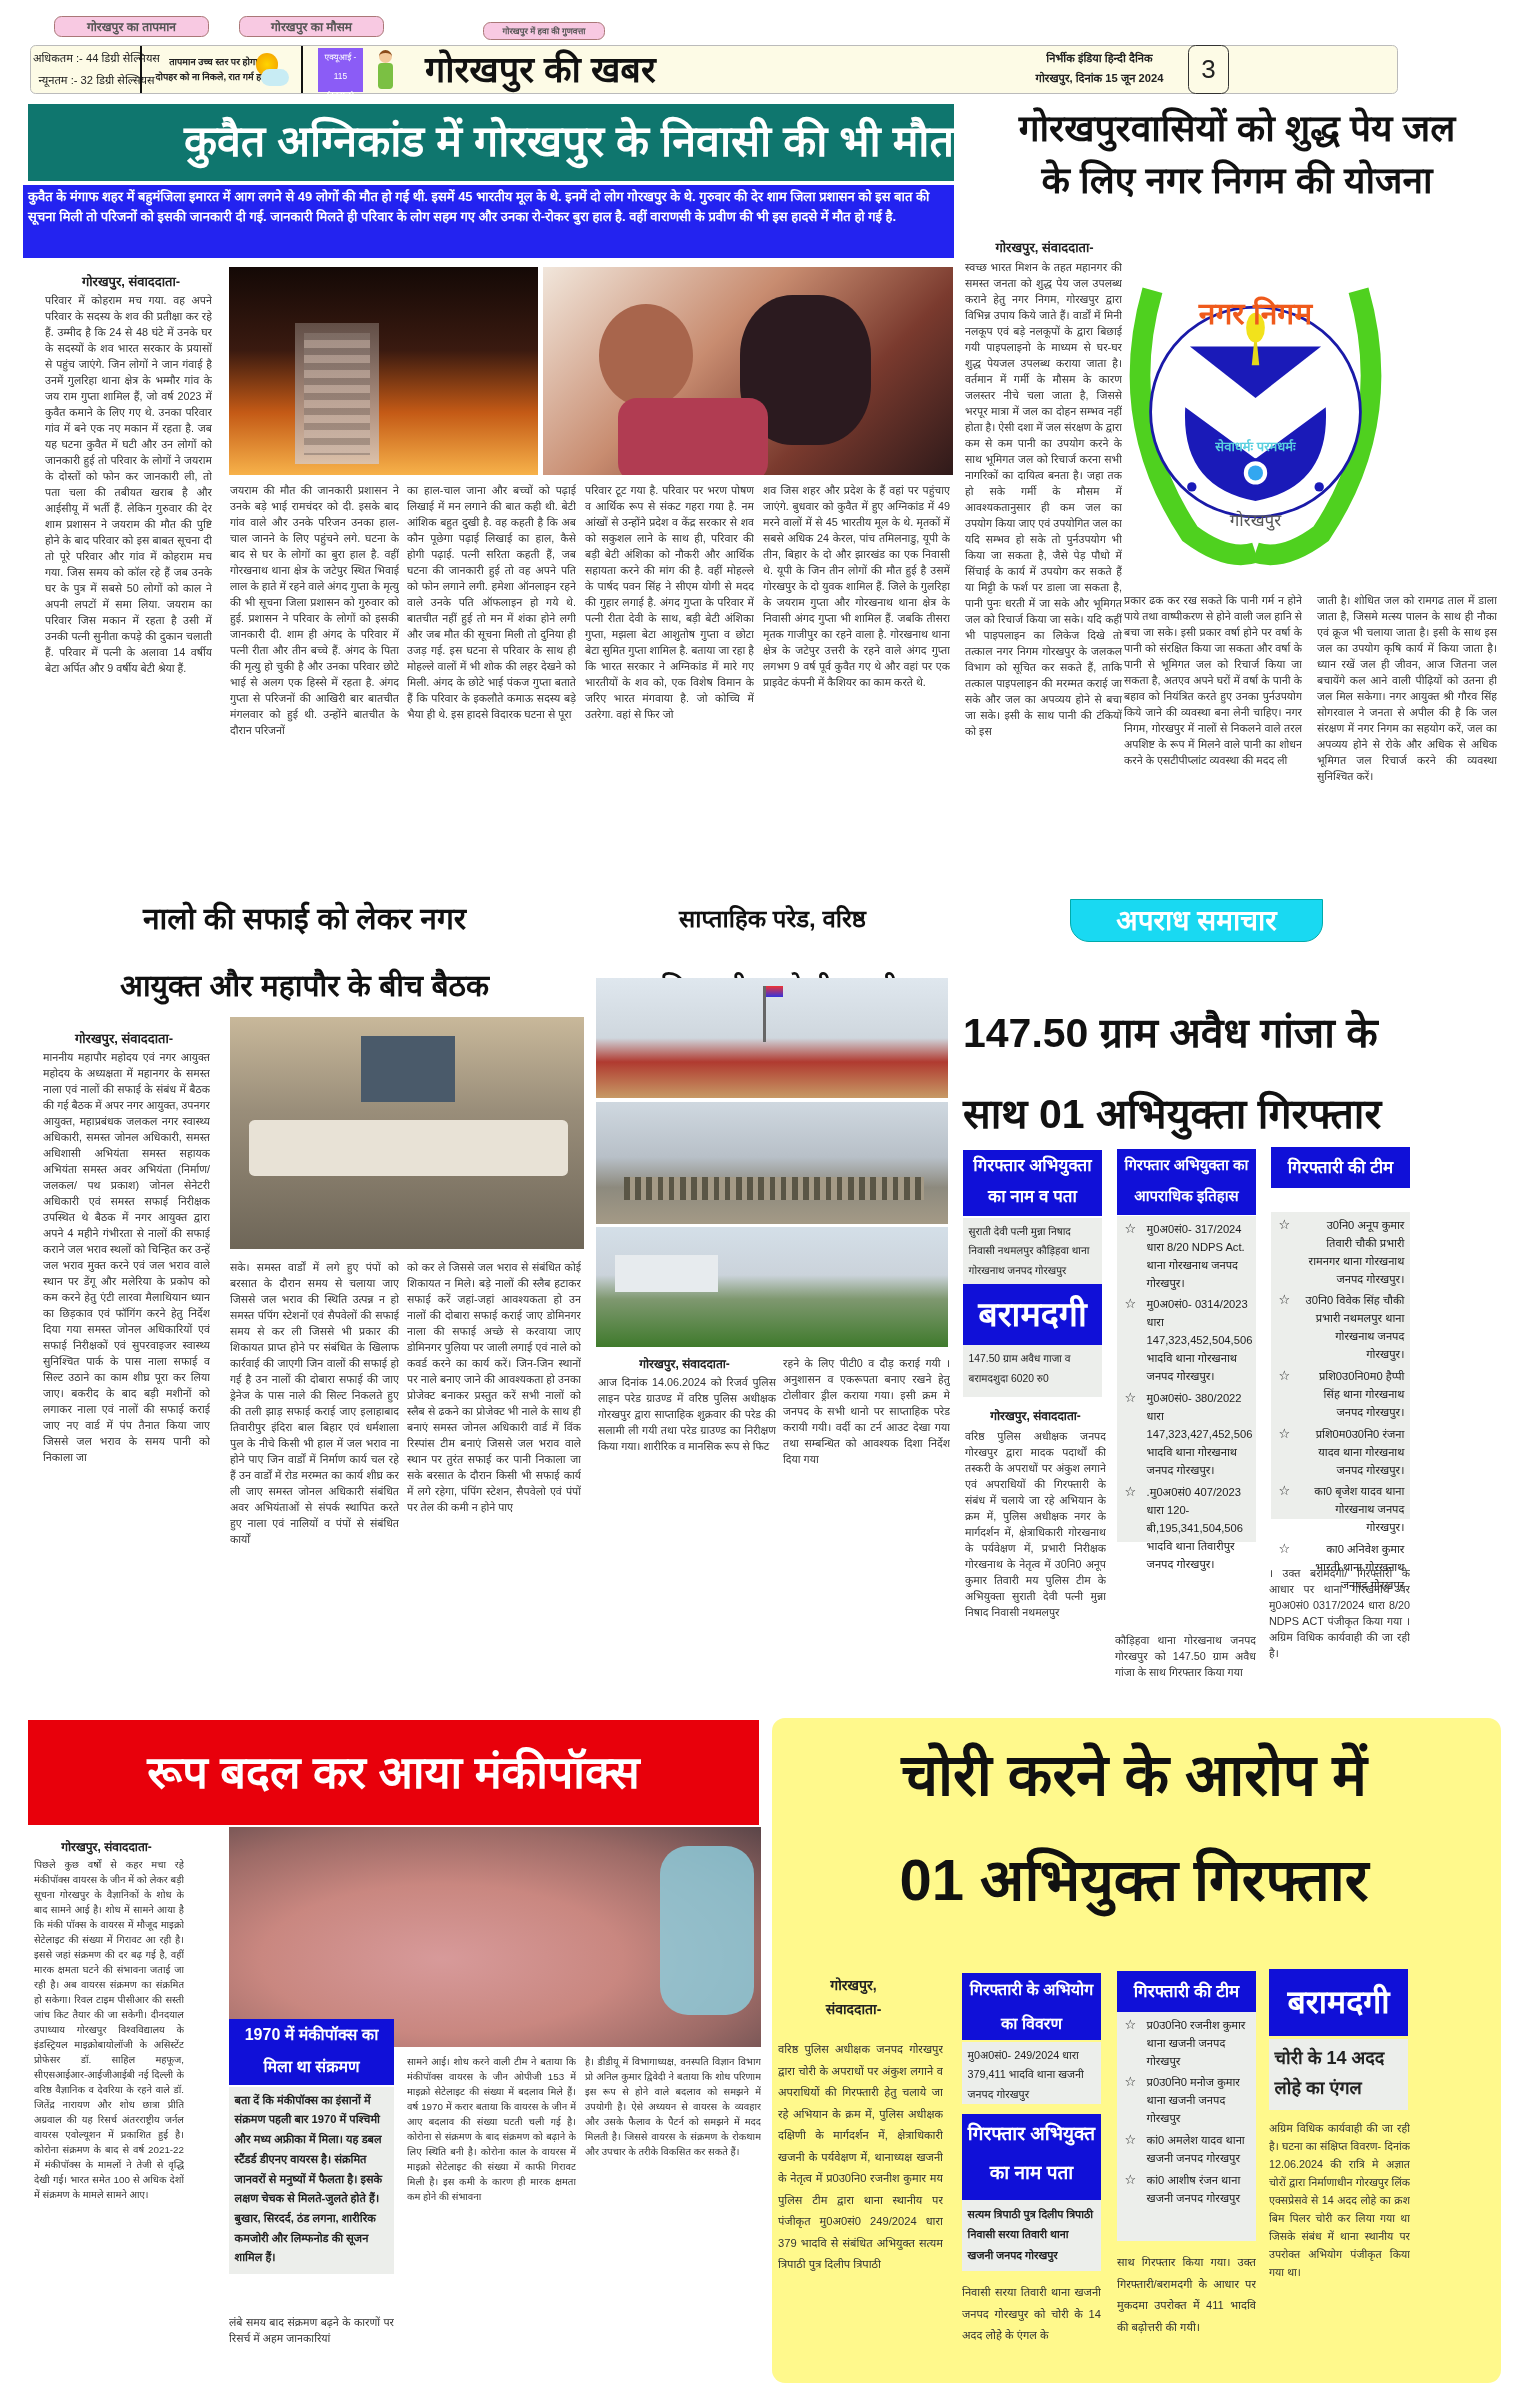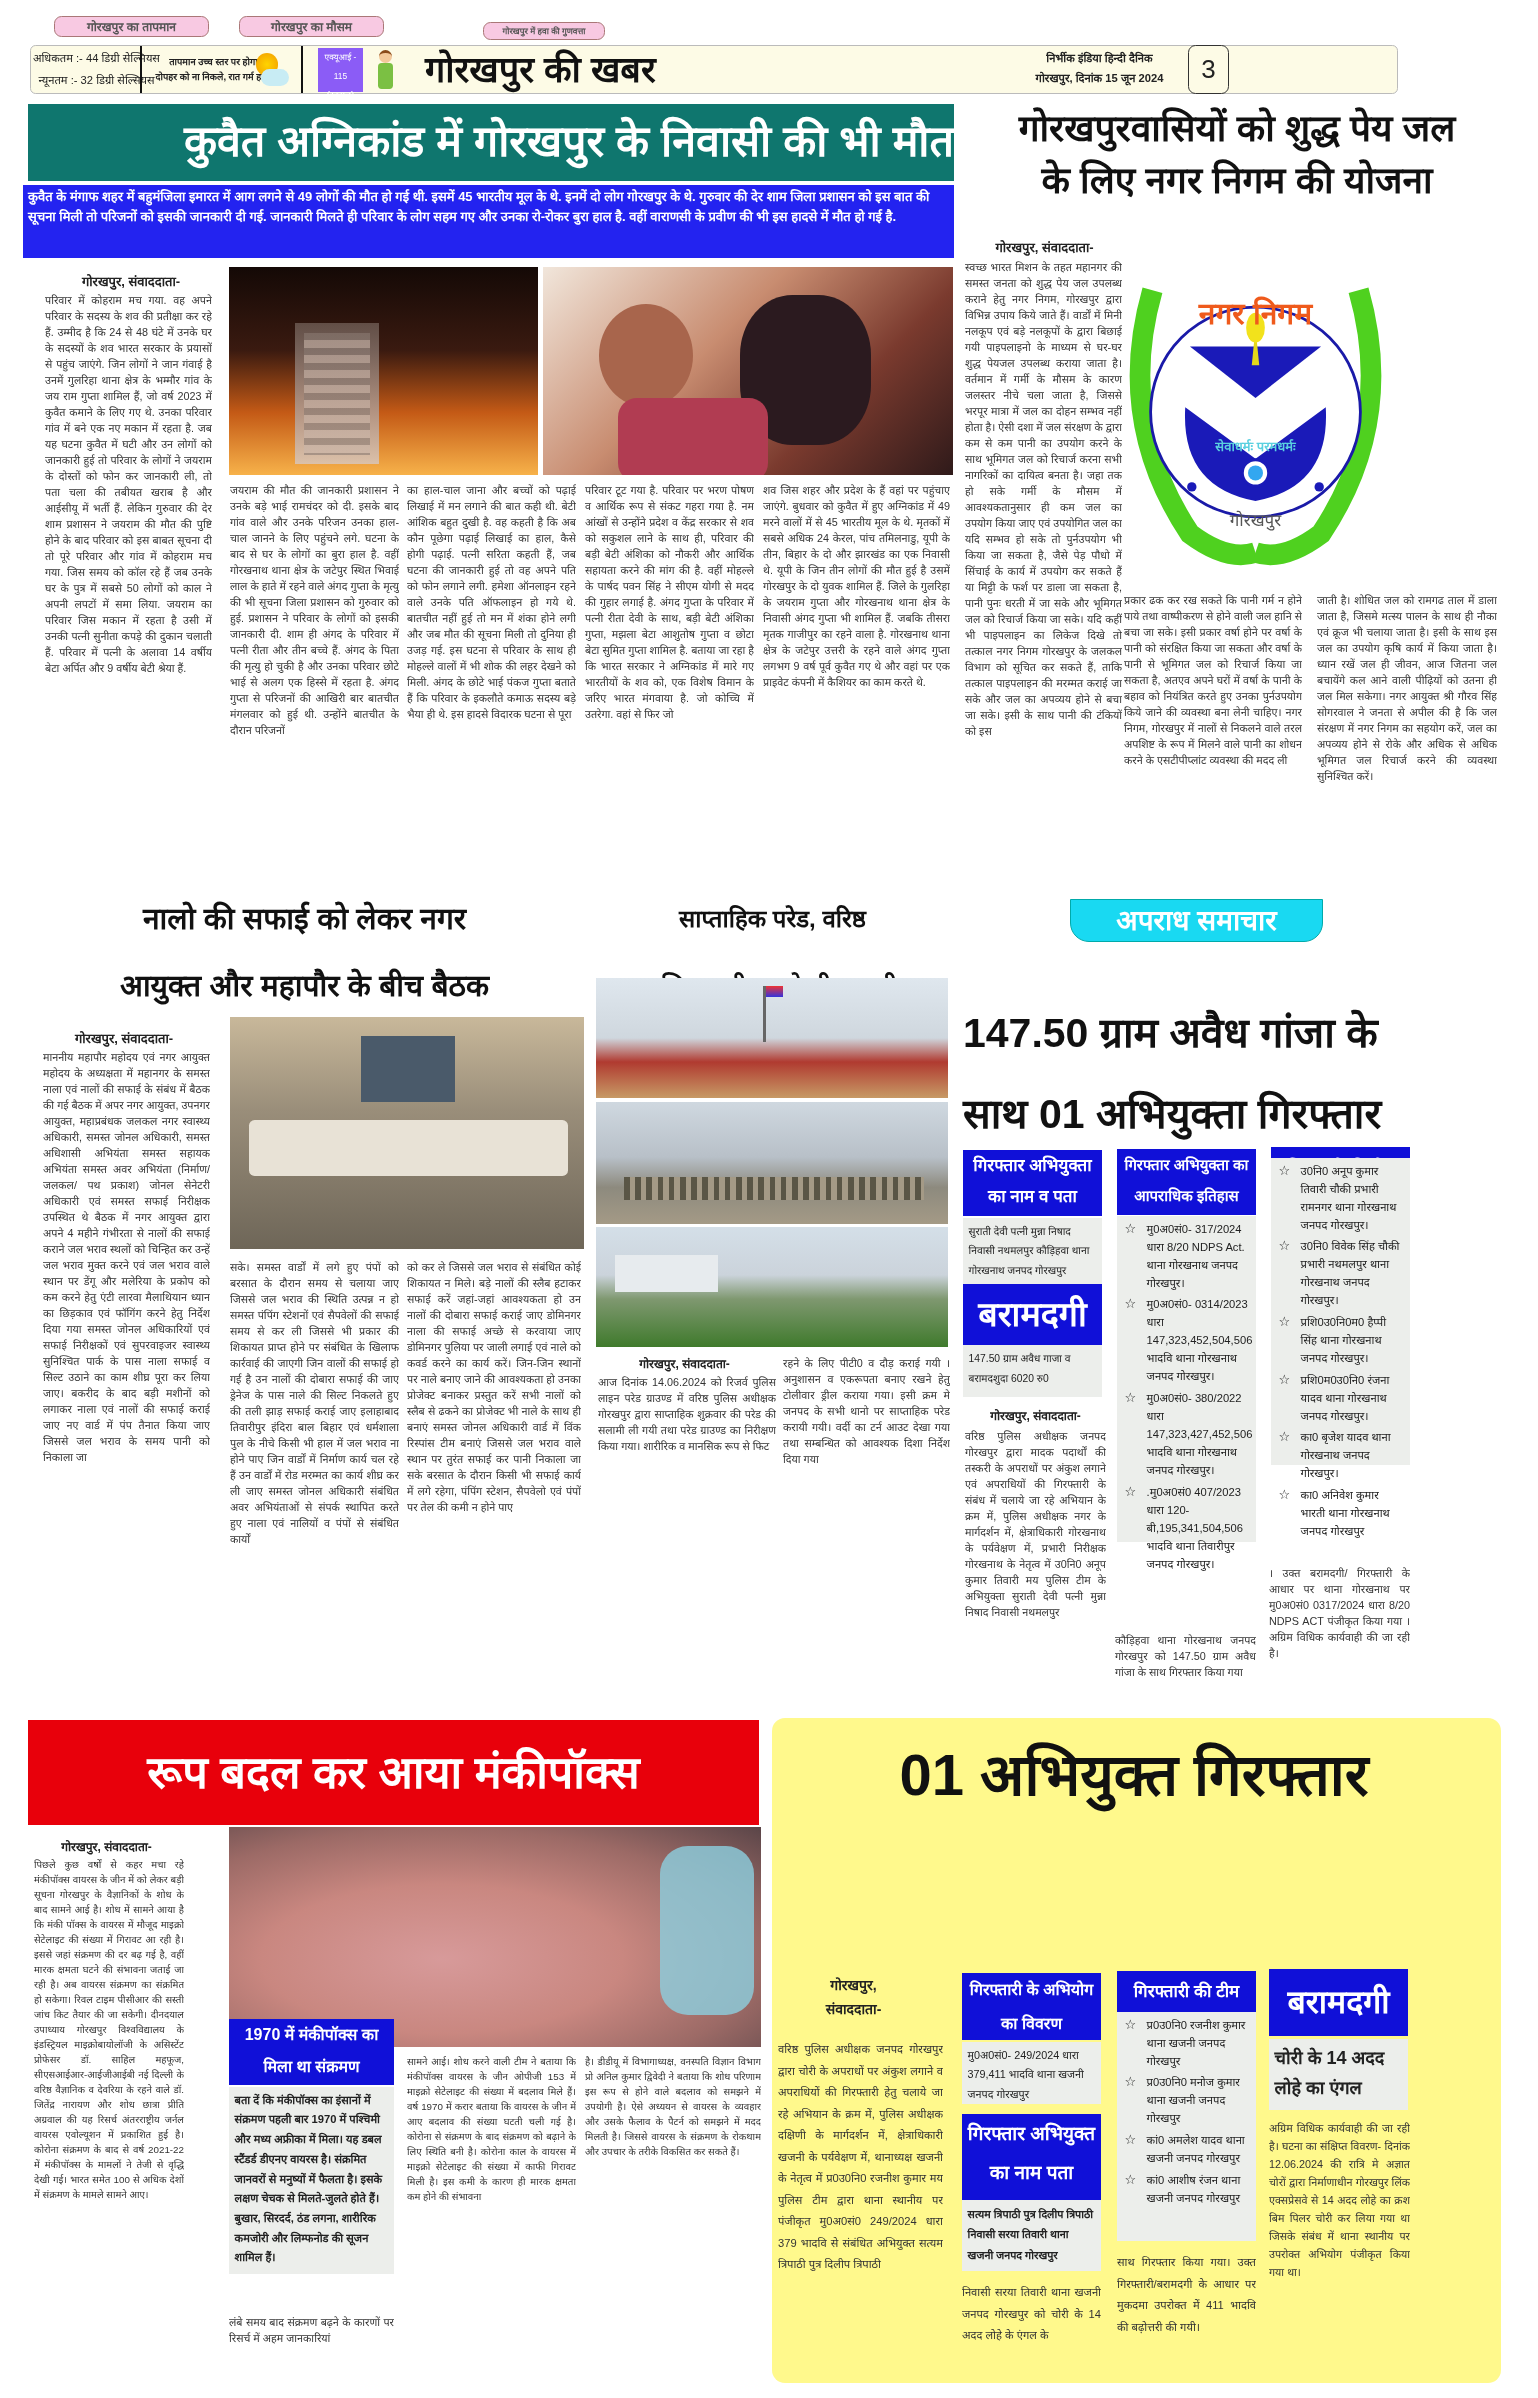--- a/index.html
+++ b/index.html
@@ -160,21 +160,21 @@
 <div class="abs grey-box" style="left:1117px;top:1216px;width:139px;height:326px;">
   <ul class="star-list">
     <li>मु0अ0सं0- 317/2024 धारा 8/20 NDPS Act. थाना गोरखनाथ जनपद गोरखपुर।</li>
     <li>मु0अ0सं0- 0314/2023 धारा 147,323,452,504,506 भादवि थाना गोरखनाथ जनपद गोरखपुर।</li>
     <li>मु0अ0सं0- 380/2022 धारा 147,323,427,452,506 भादवि थाना गोरखनाथ जनपद गोरखपुर।</li>
     <li>.मु0अ0सं0 407/2023 धारा 120-बी,195,341,504,506 भादवि थाना तिवारीपुर जनपद गोरखपुर।</li>
   </ul>
 </div>
 
 <div class="abs blue-box" style="left:1271px;top:1147px;width:139px;height:41px;font-size:17px;line-height:41px;">गिरफ्तारी की टीम</div>
-<div class="abs grey-box" style="left:1271px;top:1158px;width:139px;height:307px;">
+<div class="abs grey-box" style="left:1271px;top:1212px;width:139px;height:307px;text-align:right;">
   <ul class="star-list">
     <li>उ0नि0 अनूप कुमार तिवारी चौकी प्रभारी रामनगर थाना गोरखनाथ जनपद गोरखपुर।</li>
     <li>उ0नि0 विवेक सिंह चौकी प्रभारी नथमलपुर थाना गोरखनाथ जनपद गोरखपुर।</li>
     <li>प्रशि0उ0नि0म0 हैप्पी सिंह थाना गोरखनाथ जनपद गोरखपुर।</li>
     <li>प्रशि0म0उ0नि0 रंजना यादव थाना गोरखनाथ जनपद गोरखपुर।</li>
     <li>का0 बृजेश यादव थाना गोरखनाथ जनपद गोरखपुर।</li>
     <li>का0 अनिवेश कुमार भारती थाना गोरखनाथ जनपद गोरखपुर</li>
   </ul>
 </div>
 
@@ -190,20 +190,21 @@
   <div class="abs" style="left:431px;top:19px;width:94px;height:169px;background:#8cd0e0;border-radius:28px;opacity:.8;"></div>
 </div>
 <div class="abs blue-box" style="left:229px;top:2019px;width:165px;height:66px;font-size:16px;line-height:32px;">1970 में मंकीपॉक्स का मिला था संक्रमण</div>
 <div class="abs grey-box" style="left:229px;top:2087px;width:165px;height:187px;font-size:11.2px;line-height:19.7px;font-weight:bold;">बता दें कि मंकीपॉक्स का इंसानों में संक्रमण पहली बार 1970 में पश्चिमी और मध्य अफ्रीका में मिला। यह डबल स्टैंडर्ड डीएनए वायरस है। संक्रमित जानवरों से मनुष्यों में फैलता है। इसके लक्षण चेचक से मिलते-जुलते होते हैं। बुखार, सिरदर्द, ठंड लगना, शारीरिक कमजोरी और लिम्फनोड की सूजन शामिल हैं।</div>
 <div class="abs col-text" style="left:229px;top:2314px;width:165px;height:47px;">लंबे समय बाद संक्रमण बढ़ने के कारणों पर रिसर्च में अहम जानकारियां</div>
 <div class="abs col-text" style="left:407px;top:2054px;width:169px;height:281px;font-size:9.8px;line-height:15px;">सामने आई। शोध करने वाली टीम ने बताया कि मंकीपॉक्स वायरस के जीन ओपीजी 153 में माइक्रो सेटेलाइट की संख्या में बदलाव मिले हैं। वर्ष 1970 में करार बताया कि वायरस के जीन में आए बदलाव की संख्या घटती चली गई है। कोरोना से संक्रमण के बाद संक्रमण को बढ़ाने के लिए स्थिति बनी है। कोरोना काल के वायरस में माइक्रो सेटेलाइट की संख्या में काफी गिरावट मिली है। इस कमी के कारण ही मारक क्षमता कम होने की संभावना</div>
 <div class="abs col-text" style="left:585px;top:2054px;width:176px;height:281px;font-size:9.8px;line-height:15px;">है। डीडीयू में विभागाध्यक्ष, वनस्पति विज्ञान विभाग प्रो अनिल कुमार द्विवेदी ने बताया कि शोध परिणाम इस रूप से होने वाले बदलाव को समझने में उपयोगी है। ऐसे अध्ययन से वायरस के व्यवहार और उसके फैलाव के पैटर्न को समझने में मदद मिलती है। जिससे वायरस के संक्रमण के रोकथाम और उपचार के तरीके विकसित कर सकते हैं।</div>
 
 <div class="abs yellow-panel" style="left:772px;top:1718px;width:729px;height:665px;"></div>
 <div class="abs big-head" style="left:778px;top:1722px;width:712px;font-size:58px;line-height:105px;">
+  <div>चोरी करने के आरोप में</div>
   <div>01 अभियुक्त गिरफ्तार</div>
 </div>
 <div class="abs byline" style="left:783px;top:1973px;width:141px;font-size:14px;line-height:24px;">
   <div>गोरखपुर,</div>
   <div>संवाददाता-</div>
 </div>
 <div class="abs col-text" style="left:778px;top:2039px;width:165px;height:300px;font-size:11.2px;line-height:21.5px;">वरिष्ठ पुलिस अधीक्षक जनपद गोरखपुर द्वारा चोरी के अपराधों पर अंकुश लगाने व अपराधियों की गिरफ्तारी हेतु चलाये जा रहे अभियान के क्रम में, पुलिस अधीक्षक दक्षिणी के मार्गदर्शन में, क्षेत्राधिकारी खजनी के पर्यवेक्षण में, थानाध्यक्ष खजनी के नेतृत्व में प्र0उ0नि0 रजनीश कुमार मय पुलिस टीम द्वारा थाना स्थानीय पर पंजीकृत मु0अ0सं0 249/2024 धारा 379 भादवि से संबंधित अभियुक्त सत्यम त्रिपाठी पुत्र दिलीप त्रिपाठी</div>
 
 <div class="abs blue-box" style="left:962px;top:1973px;width:139px;height:67px;font-size:16px;line-height:34px;">गिरफ्तारी के अभियोग का विवरण</div>
 <div class="abs grey-box" style="left:962px;top:2042px;width:139px;height:62px;font-size:10.8px;line-height:19.7px;">मु0अ0सं0- 249/2024 धारा 379,411 भादवि थाना खजनी जनपद गोरखपुर</div>

